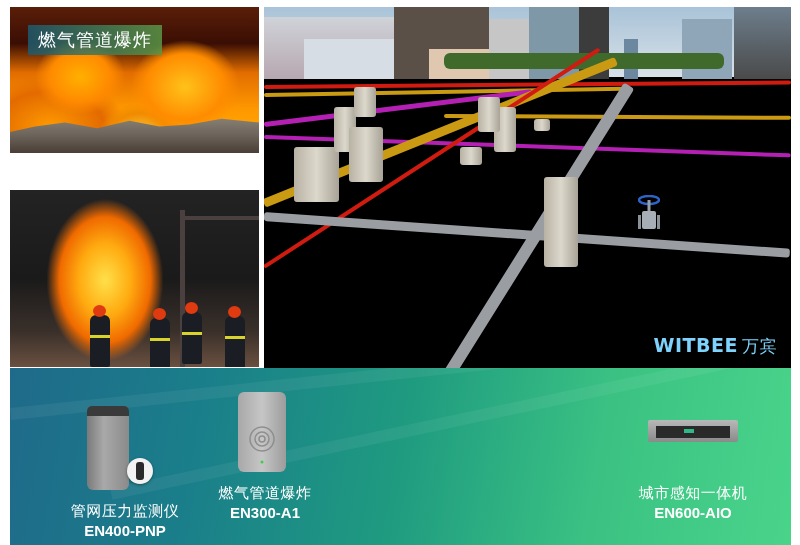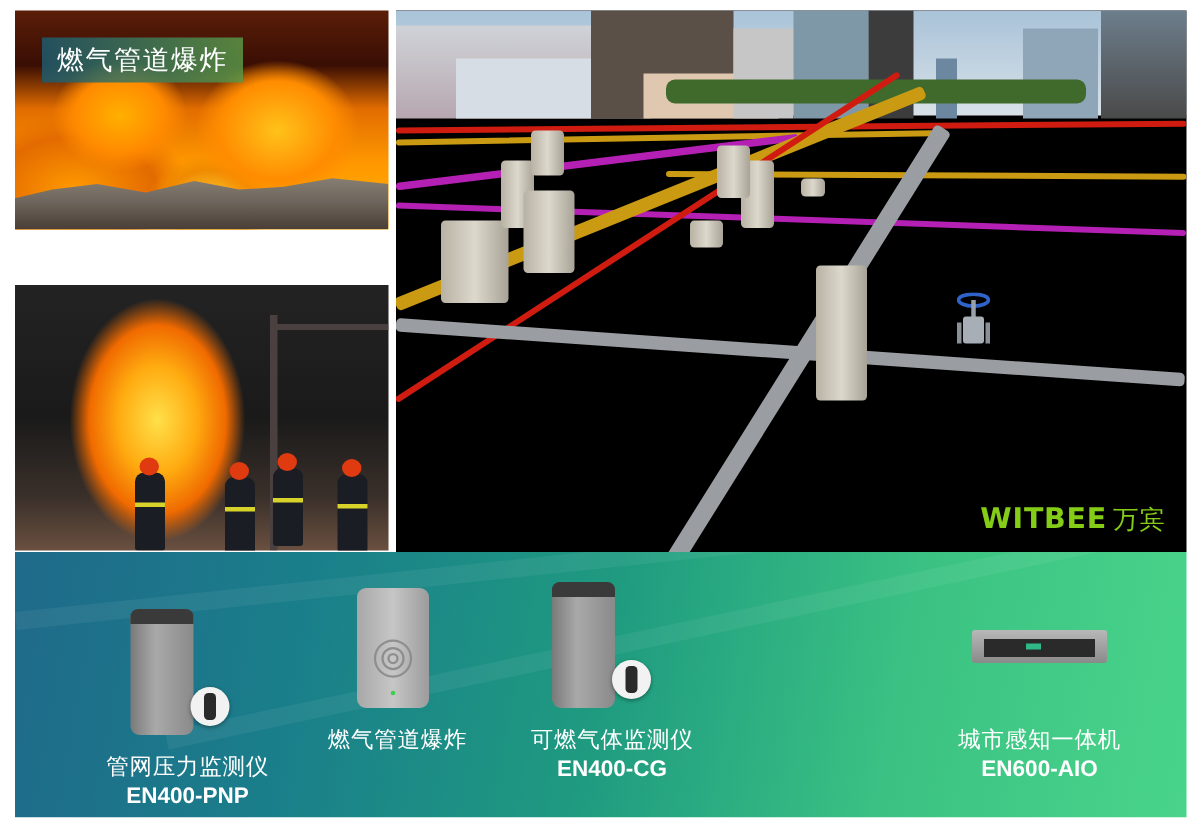--- a/index.html
+++ b/index.html
@@ -25,21 +25,21 @@
   .title-badge{position:absolute;left:18px;top:18px;padding:3px 10px;background:linear-gradient(90deg,rgba(30,90,110,0.85),rgba(90,150,70,0.85));color:#fff;font-size:18px;letter-spacing:1px;}
 
   #scene-3d{left:264px;top:7px;width:527px;height:361px;background:#000;}
   #scene-3d .sky{position:absolute;left:0;top:0;width:100%;height:70px;background:linear-gradient(180deg,#a9c3d8 0%,#d8e1e8 100%);}
   .bld{position:absolute;bottom:0;}
   #scene-3d .skyline{position:absolute;left:0;top:0;width:100%;height:72px;}
   .trees{position:absolute;left:180px;top:46px;width:280px;height:16px;background:#3f6a2c;border-radius:6px;}
   .pipe{position:absolute;height:6px;transform-origin:0 50%;border-radius:3px;}
   .well{position:absolute;background:linear-gradient(90deg,#b8b2a4,#dcd8cc,#a9a397);border-radius:3px;}
   .valve{position:absolute;left:374px;top:188px;width:22px;height:40px;}
-  .watermark-logo{position:absolute;right:14px;bottom:10px;color:#84cc16;font-weight:bold;font-size:19px;letter-spacing:0.5px;text-align:center;}
+  .watermark-logo{position:absolute;right:14px;bottom:10px;color:#7dd3fc;font-weight:bold;font-size:19px;letter-spacing:0.5px;text-align:center;}
   .watermark-logo .cn{font-weight:normal;font-size:17px;margin-left:4px;}
 
   #product-banner{position:absolute;left:10px;top:368px;width:781px;height:177px;
      background:linear-gradient(100deg,#1f6a8a 0%,#1a7f8a 25%,#1f9b80 50%,#3bc283 75%,#49d48a 100%);overflow:hidden;}
   #product-banner .deco{position:absolute;height:12px;background:rgba(255,255,255,0.06);transform-origin:0 0;}
   .product{position:absolute;top:0;width:160px;height:177px;text-align:center;color:#fff;}
   .product .name{position:absolute;left:0;right:0;top:116px;font-size:15px;letter-spacing:0.5px;}
   .product .model{position:absolute;left:0;right:0;top:136px;font-size:15px;font-family:"Liberation Sans",sans-serif;font-weight:bold;}
   .device-box{position:absolute;background:linear-gradient(90deg,#7a7a7a 0%,#a9a9a9 40%,#8a8a8a 100%);border-radius:6px;}
   .device-top{position:absolute;background:#3a3a3a;border-radius:5px 5px 0 0;}
@@ -131,31 +131,23 @@
   <div class="product" style="left:175px;">
     <div class="device-box" style="left:53px;top:24px;width:48px;height:80px;background:linear-gradient(90deg,#a8a8a8,#c6c6c6,#9c9c9c);">
       <svg width="48" height="80" viewBox="0 0 48 80">
         <circle cx="24" cy="47" r="12" fill="none" stroke="#8e8e8e" stroke-width="1.5"></circle>
         <circle cx="24" cy="47" r="7" fill="none" stroke="#8e8e8e" stroke-width="1.5"></circle>
         <circle cx="24" cy="47" r="3" fill="none" stroke="#8e8e8e" stroke-width="1.5"></circle>
         <circle cx="24" cy="70" r="1.5" fill="#3cd04a"></circle>
       </svg>
     </div>
     <div class="name">燃气管道爆炸</div>
+    <div class="model">EN300-A1</div>
   </div>
 
-  <div class="product" style="left:318px;">
-    <div class="device-box" style="left:40px;top:20px;width:42px;height:84px;"></div>
-    <div class="device-top" style="left:40px;top:20px;width:42px;height:10px;"></div>
-    <div class="sensor-circle" style="left:80px;top:72px;">
-        <div class="inner"></div>
-      </div>
-    <div class="name">可燃气体监测仪</div>
-    <div class="model">EN400-CG</div>
-  </div>
 
 
   <div class="product" style="left:603px;">
     <div style="position:absolute;left:35px;top:52px;width:90px;height:22px;background:linear-gradient(180deg,#b8b8b8,#8a8a8a);border-radius:2px;">
       <div style="position:absolute;left:8px;top:6px;width:74px;height:12px;background:#2a2a2a;"></div>
       <div style="position:absolute;left:36px;top:9px;width:10px;height:4px;background:#2fb888;"></div>
     </div>
     <div class="name">城市感知一体机</div>
     <div class="model">EN600-AIO</div>
   </div>

